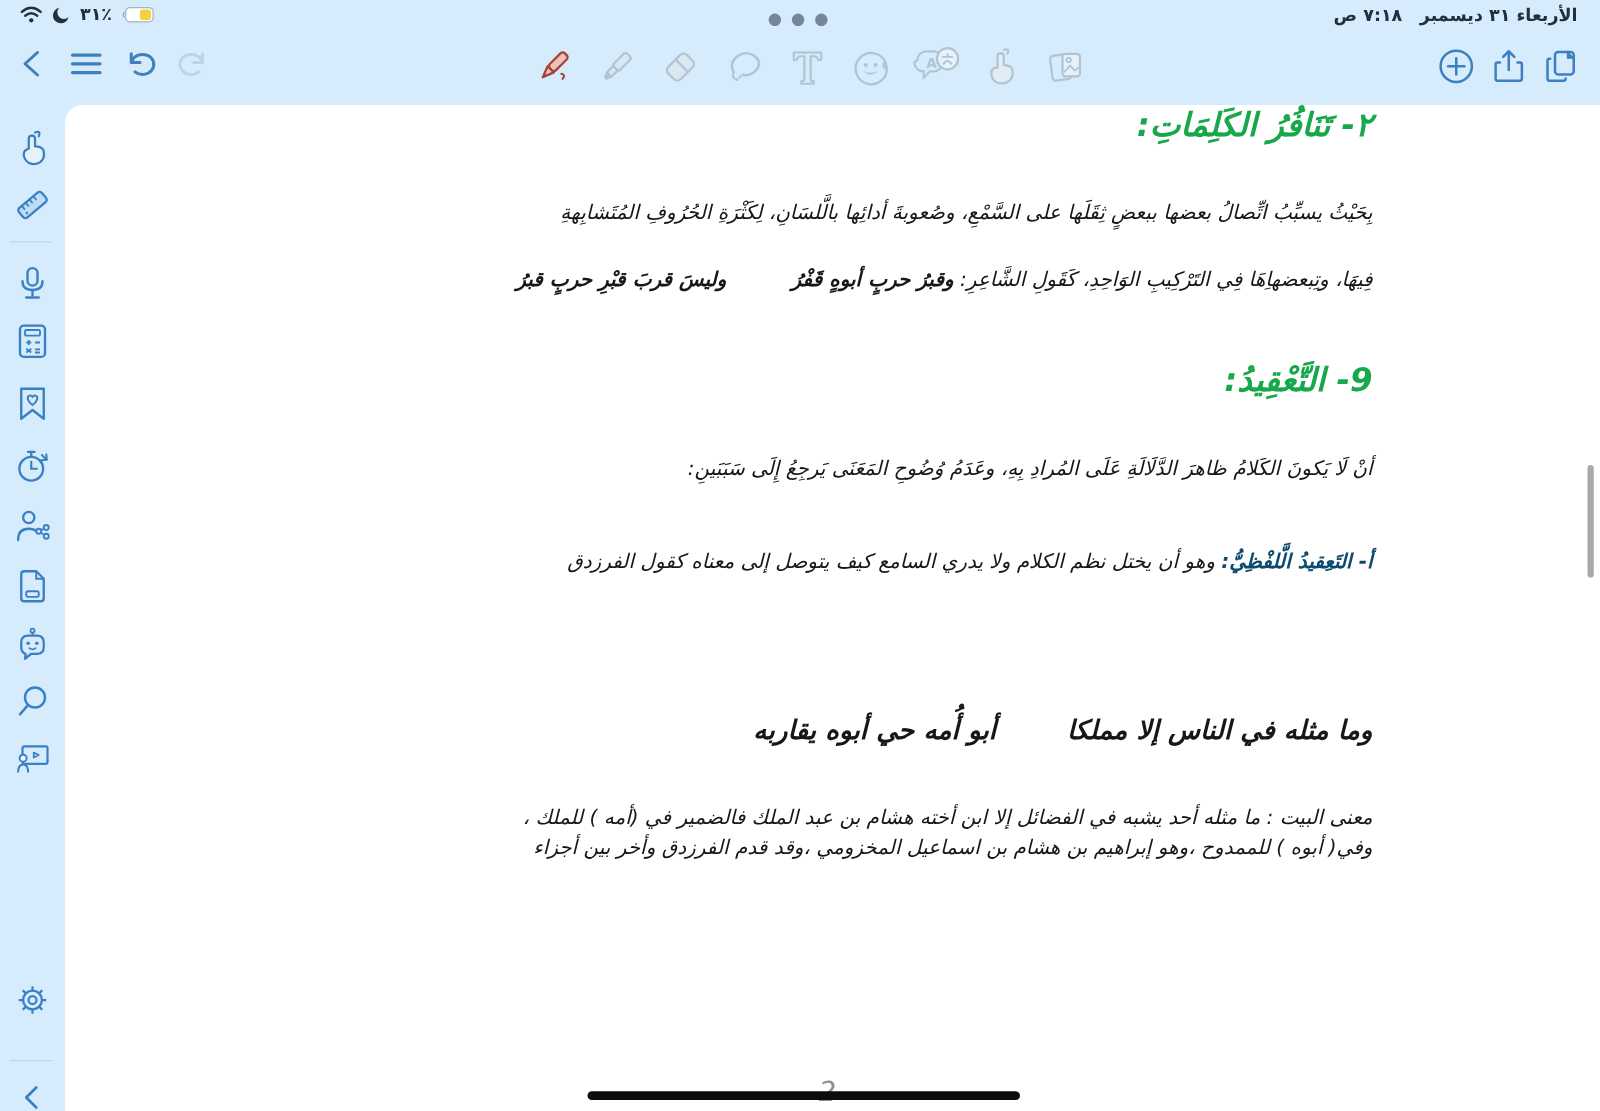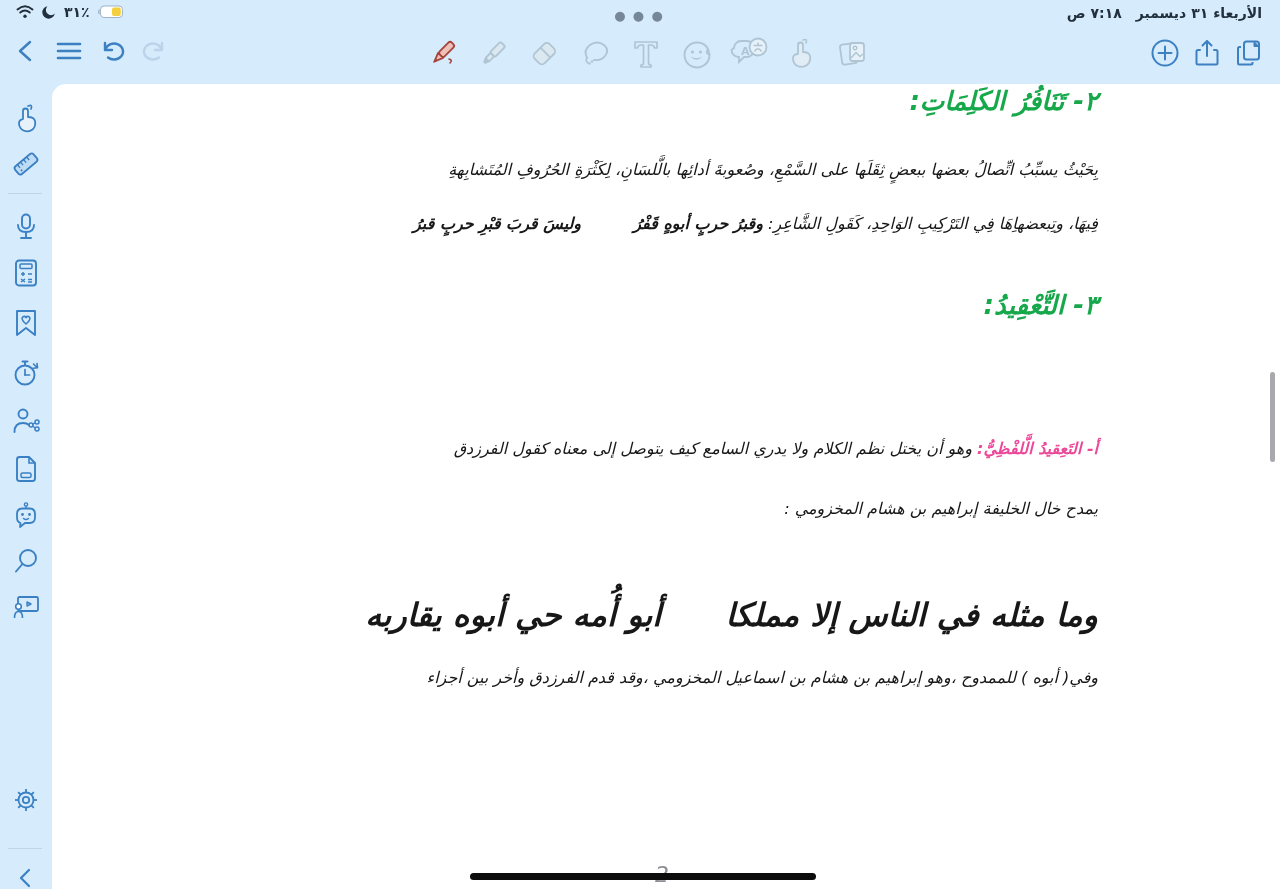--- a/index.html
+++ b/index.html
@@ -27,22 +27,22 @@
   .side-div{position:absolute;left:8px;width:34px;height:1px;background:#c3d5e4;}
   .page{
     position:absolute;left:52px;top:84px;width:1228px;height:819px;
     background:#ffffff;border-top-left-radius:14px;overflow:hidden;font-style:italic;
   }
   .line{
     position:absolute;right:182px;direction:rtl;text-align:right;white-space:nowrap;
     color:#171717;font-size:16px;
   }
   .h-green{color:#17a84b;font-weight:bold;font-size:26px;}
-  .purple-lead{color:#ec4899;font-weight:bold;}
-  .bold{font-weight:bold;margin-top:44px;}
+  .purple-lead{color:#0c4a6e;font-weight:bold;}
+  .bold{font-weight:bold;}
   .hemi-gap{display:inline-block;width:42px;}
   .scroll-thumb{
     position:absolute;right:5px;top:288px;width:5px;height:90px;
     background:#a9a9ad;border-radius:3px;
   }
   .page-num{
     position:absolute;left:603px;top:778px;color:#8e8e93;font-size:22px;z-index:1;
   }
   .home-indicator{
     position:absolute;left:418px;top:789px;width:346px;height:7px;
@@ -401,36 +401,37 @@
 
   <div class="line" style="top:76px">بِحَيْثُ يسبِّبُ اتِّصالُ بعضها ببعضٍ ثِقَلَها على السَّمْعِ، وصُعوبةَ أدائِها بالَّلسَانِ، لِكَثْرَةِ الحُرُوفِ المُتَشابِهةِ</div>
 
   <div class="line" style="top:130px">
     <span>فِيهَا، وتِبعضهاِهَا فِي التَرْكِيبِ الوَاحِدِ، كَقَولِ الشَّاعِرِ:</span>
     <span class="bold">وقبرُ حربٍ أبوهٍ قَفْرُ</span>
     <span class="hemi-gap"></span>
     <span class="bold">وليسَ قربَ قبْرِ حربٍ قبرُ</span>
   </div>
 
-  <div class="line h-green" style="top:206px">٣- التَّعْقِيدُ:</div>
-
+  <div class="line h-green" style="top:206px">9- التَّعْقِيدُ:</div>
+
+  <div class="line" style="top:281px">أنْ لَا يَكونَ الكَلامُ ظاهرَ الدَّلَالَةِ عَلَى المُرادِ بِهِ، وعَدَمُ وُضُوحِ المَعَنَى يَرجِعُ إِلَى سَبَبَينِ:</div>
 
   <div class="line" style="top:355px">
     <span class="purple-lead">أ- التَعِقيدُ الَّلفْظِيُّ:</span>
     <span>وهو أن يختل نظم الكلام ولا يدري السامع كيف يتوصل إلى معناه كقول الفرزدق</span>
   </div>
 
-  <div class="line" style="top:415px">يمدح خال الخليفة إبراهيم بن هشام المخزومي :</div>
-
-  <div class="line bold" style="top:468px;font-size:32px">
+
+  <div class="line bold" style="top:488px;font-size:21px">
     <span>وما مثله في الناس إلا مملكا</span>
     <span class="hemi-gap"></span>
     <span>أبو أُمه حي أبوه يقاربه</span>
   </div>
 
+  <div class="line" style="top:560px">معنى البيت : ما مثله أحد يشبه في الفضائل إلا ابن أخته هشام بن عبد الملك فالضمير في (أمه ) للملك ،</div>
 
   <div class="line" style="top:584px">وفي( أبوه ) للممدوح ،وهو إبراهيم بن هشام بن اسماعيل المخزومي ،وقد قدم الفرزدق وأخر بين أجزاء</div>
 
   <div class="scroll-thumb"></div>
 
   <div class="page-num">2</div>
   <div class="home-indicator"></div>
 </div>
 
 </body></html>

